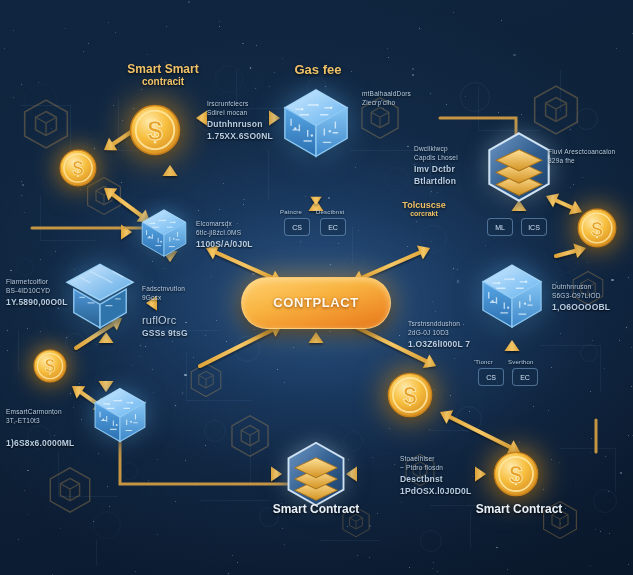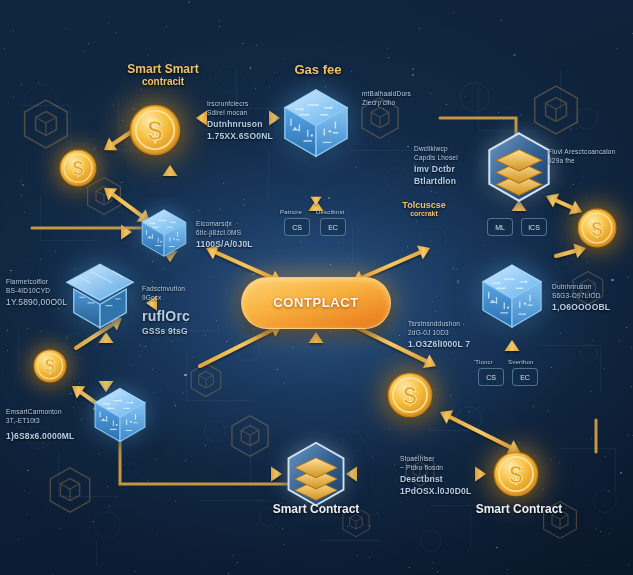--- a/index.html
+++ b/index.html
@@ -877,42 +877,42 @@
         <div class="big" style="font-size: 8.5px; font-weight: bold; margin-top: 1px;">Imv Dctbr</div>
         <div class="big" style="font-size: 8.5px; font-weight: bold; margin-top: 1px;">Btlartdlon</div>
       </div>
       <div class="microtext" style="left: 548px; top: 148px; font-size: 6.5px;">
         <div>Fluvl Aresctcoancalon</div>
         <div>329a fhe</div>
       </div>
       <div class="microtext" style="left: 6px; top: 278px; font-size: 6.5px;">
         <div>Flarmetcolflor</div>
         <div>BS-4ID10CYD</div>
-        <div class="big" style="font-size: 8.5px; font-weight: normal; margin-top: 1px;">1Y.5890,00O0L</div>
+        <div class="big" style="font-size: 8.5px; font-weight: bold; margin-top: 1px;">1Y.5890,00O0L</div>
       </div>
       <div class="microtext" style="left: 196px; top: 220px; font-size: 6.5px;">
         <div>Elcomarsdx</div>
         <div>6tlc-ji8zcI.0MS</div>
         <div class="big" style="font-size: 8.5px; font-weight: bold; margin-top: 1px;">1100S/A/0J0L</div>
       </div>
       <div class="microtext" style="left: 142px; top: 285px; font-size: 6.5px;">
         <div>Fadsctnvutlon</div>
         <div>9Gcsx</div>
-        <div class="big" style="font-size: 14px; font-weight: bold; margin-top: 4px;">ruflOrc</div>
+        <div class="big" style="font-size: 11px; font-weight: normal; margin-top: 10px;">ruflOrc</div>
         <div class="big" style="font-size: 8.5px; font-weight: bold; margin-top: 1px;">GSSs 9tsG</div>
       </div>
       <div class="microtext" style="left: 552px; top: 283px; font-size: 6.5px;">
         <div>Dutnhnruson</div>
         <div>S6G3-O97LIOD</div>
         <div class="big" style="font-size: 8.5px; font-weight: bold; margin-top: 1px;">1,O6OOOOBL</div>
       </div>
       <div class="microtext" style="left: 6px; top: 408px; font-size: 6.5px;">
         <div>EmsartCarmonton</div>
         <div>3T,-ET10t3</div>
-        <div class="big" style="font-size: 8.5px; font-weight: bold; margin-top: 5px;">1)6S8x6.0000ML</div>
+        <div class="big" style="font-size: 8.5px; font-weight: bold; margin-top: 12px;">1)6S8x6.0000ML</div>
       </div>
       <div class="microtext" style="left: 408px; top: 320px; font-size: 6.5px;">
         <div>Tsrstnsnddushon</div>
         <div>2dG-0J 10D3</div>
         <div class="big" style="font-size: 8.5px; font-weight: bold; margin-top: 1px;">1.O3Z6lI000L  7</div>
       </div>
       <div class="microtext" style="left: 400px; top: 455px; font-size: 6.5px;">
         <div>Stoaelhlser</div>
         <div>~ Ptdro flosdn</div>
         <div class="big" style="font-size: 8.5px; font-weight: bold; margin-top: 1px;">Desctbnst</div>

